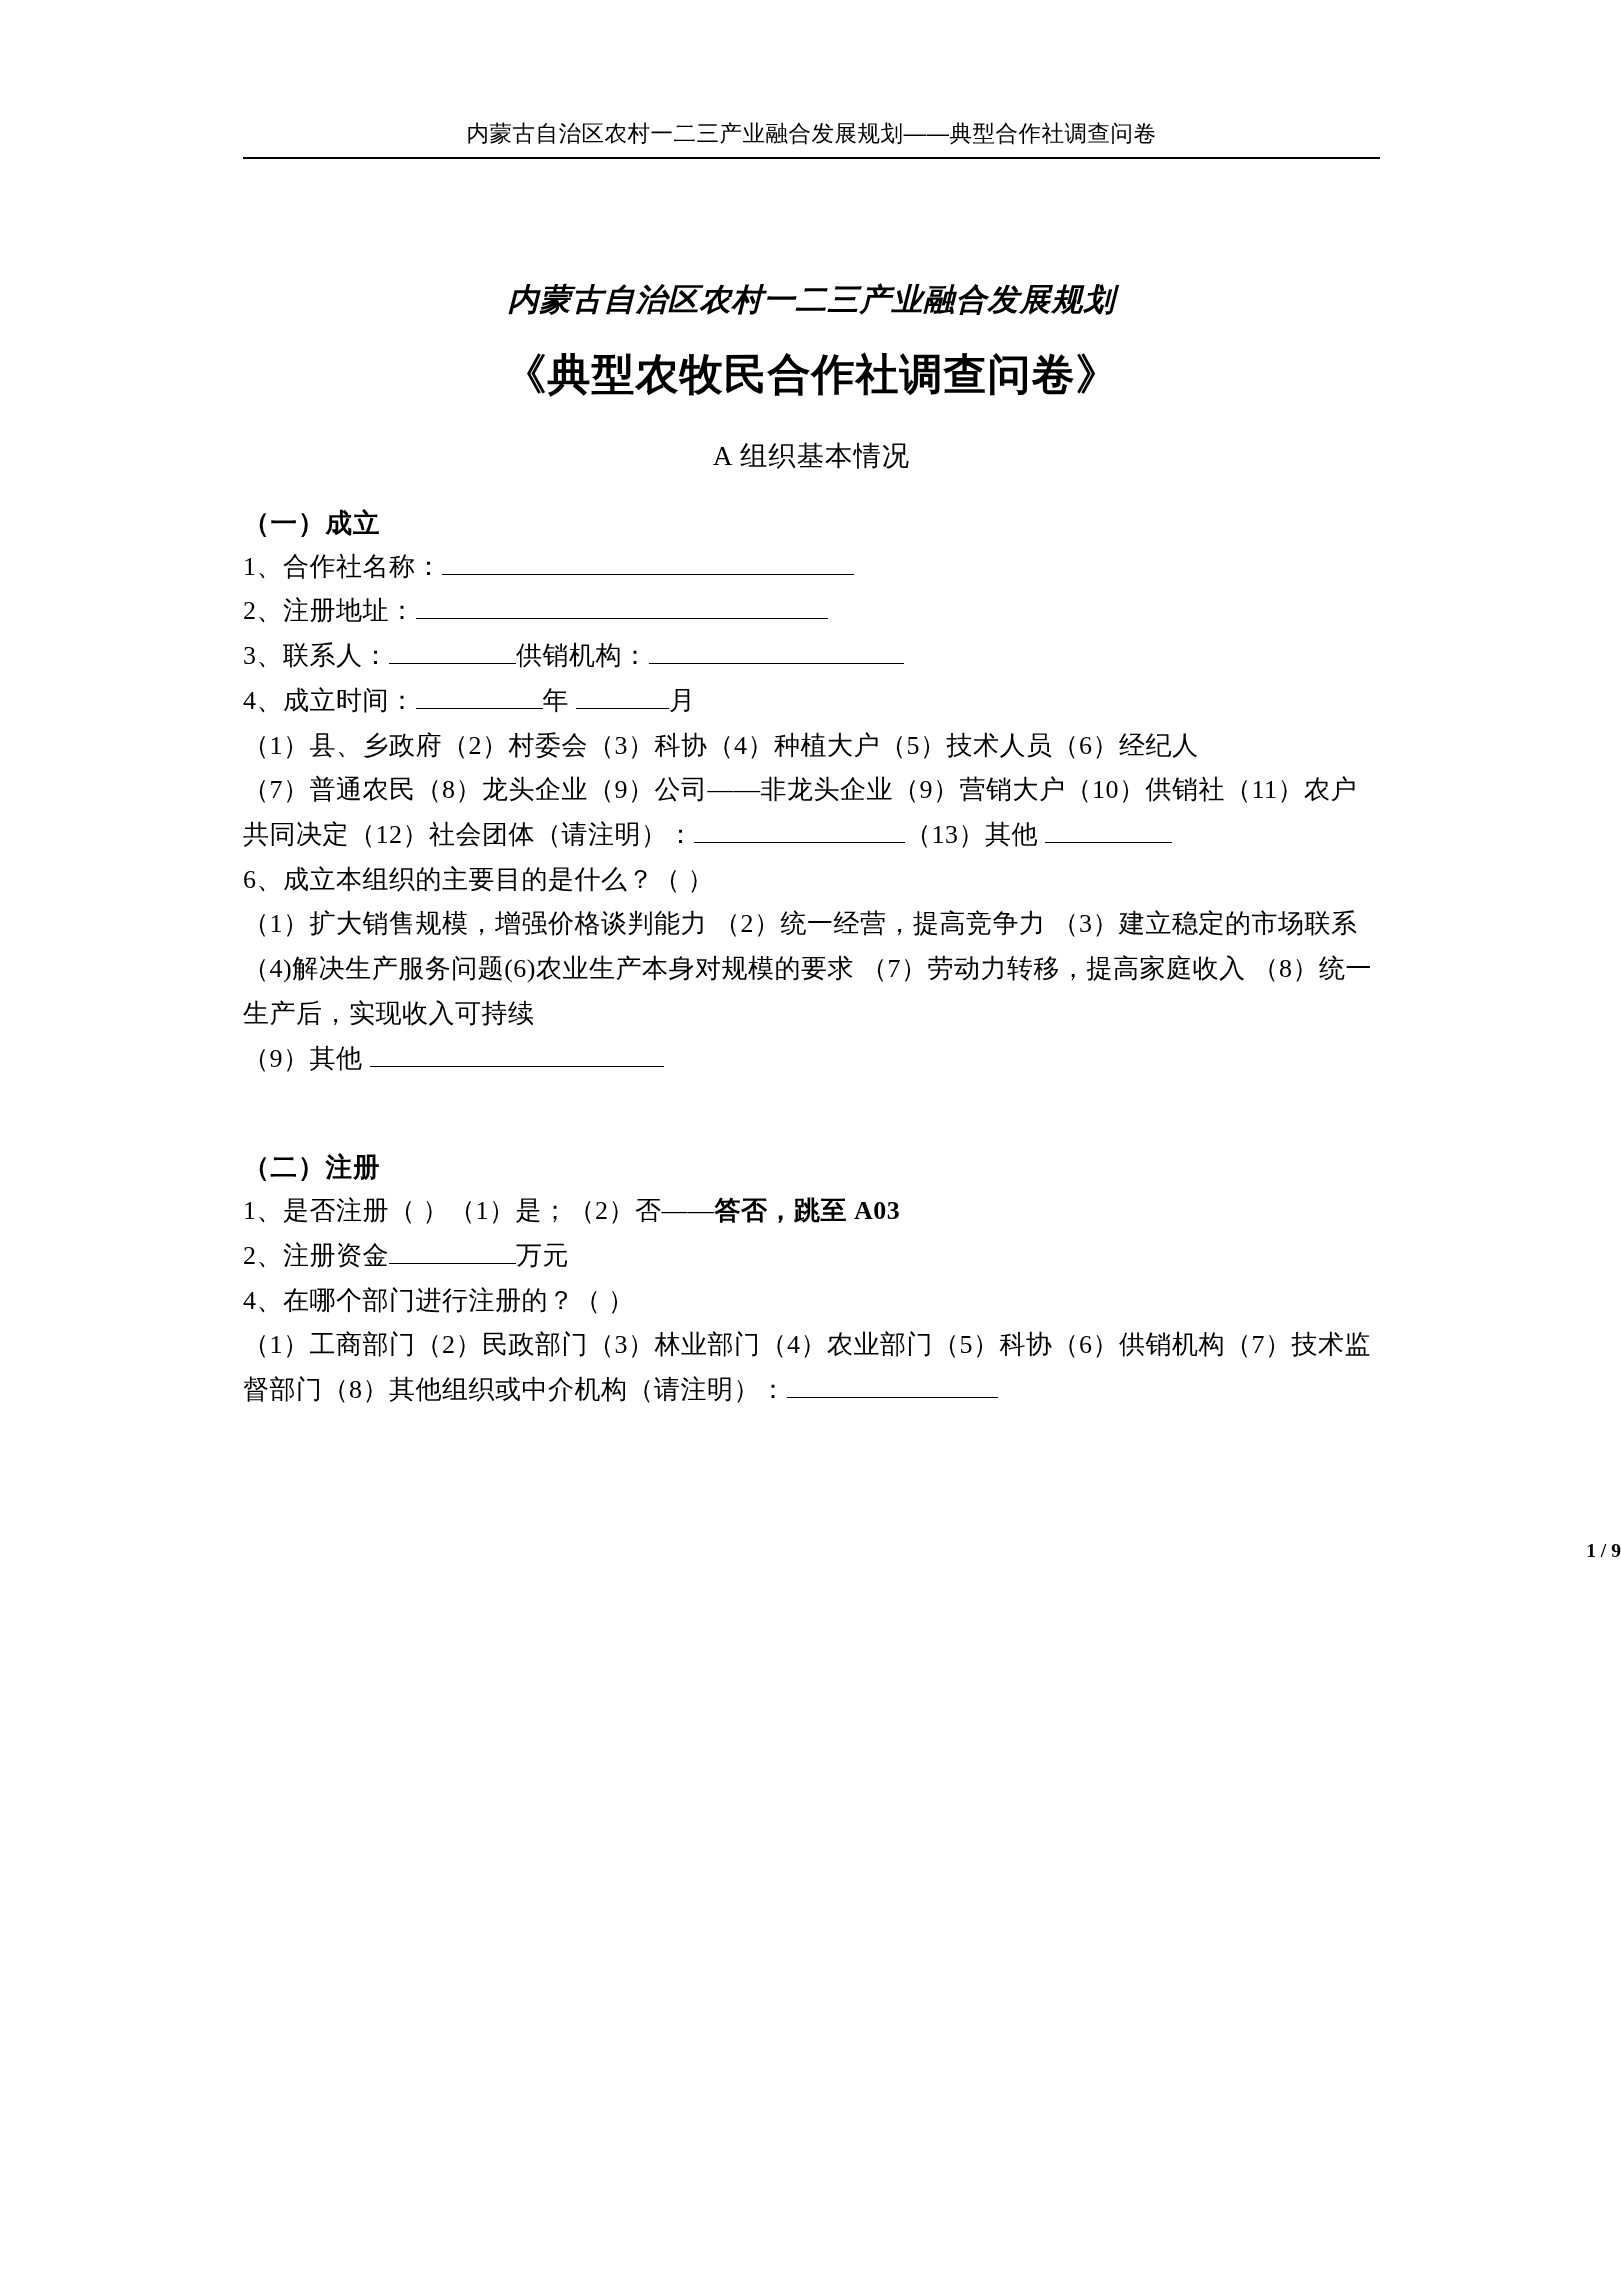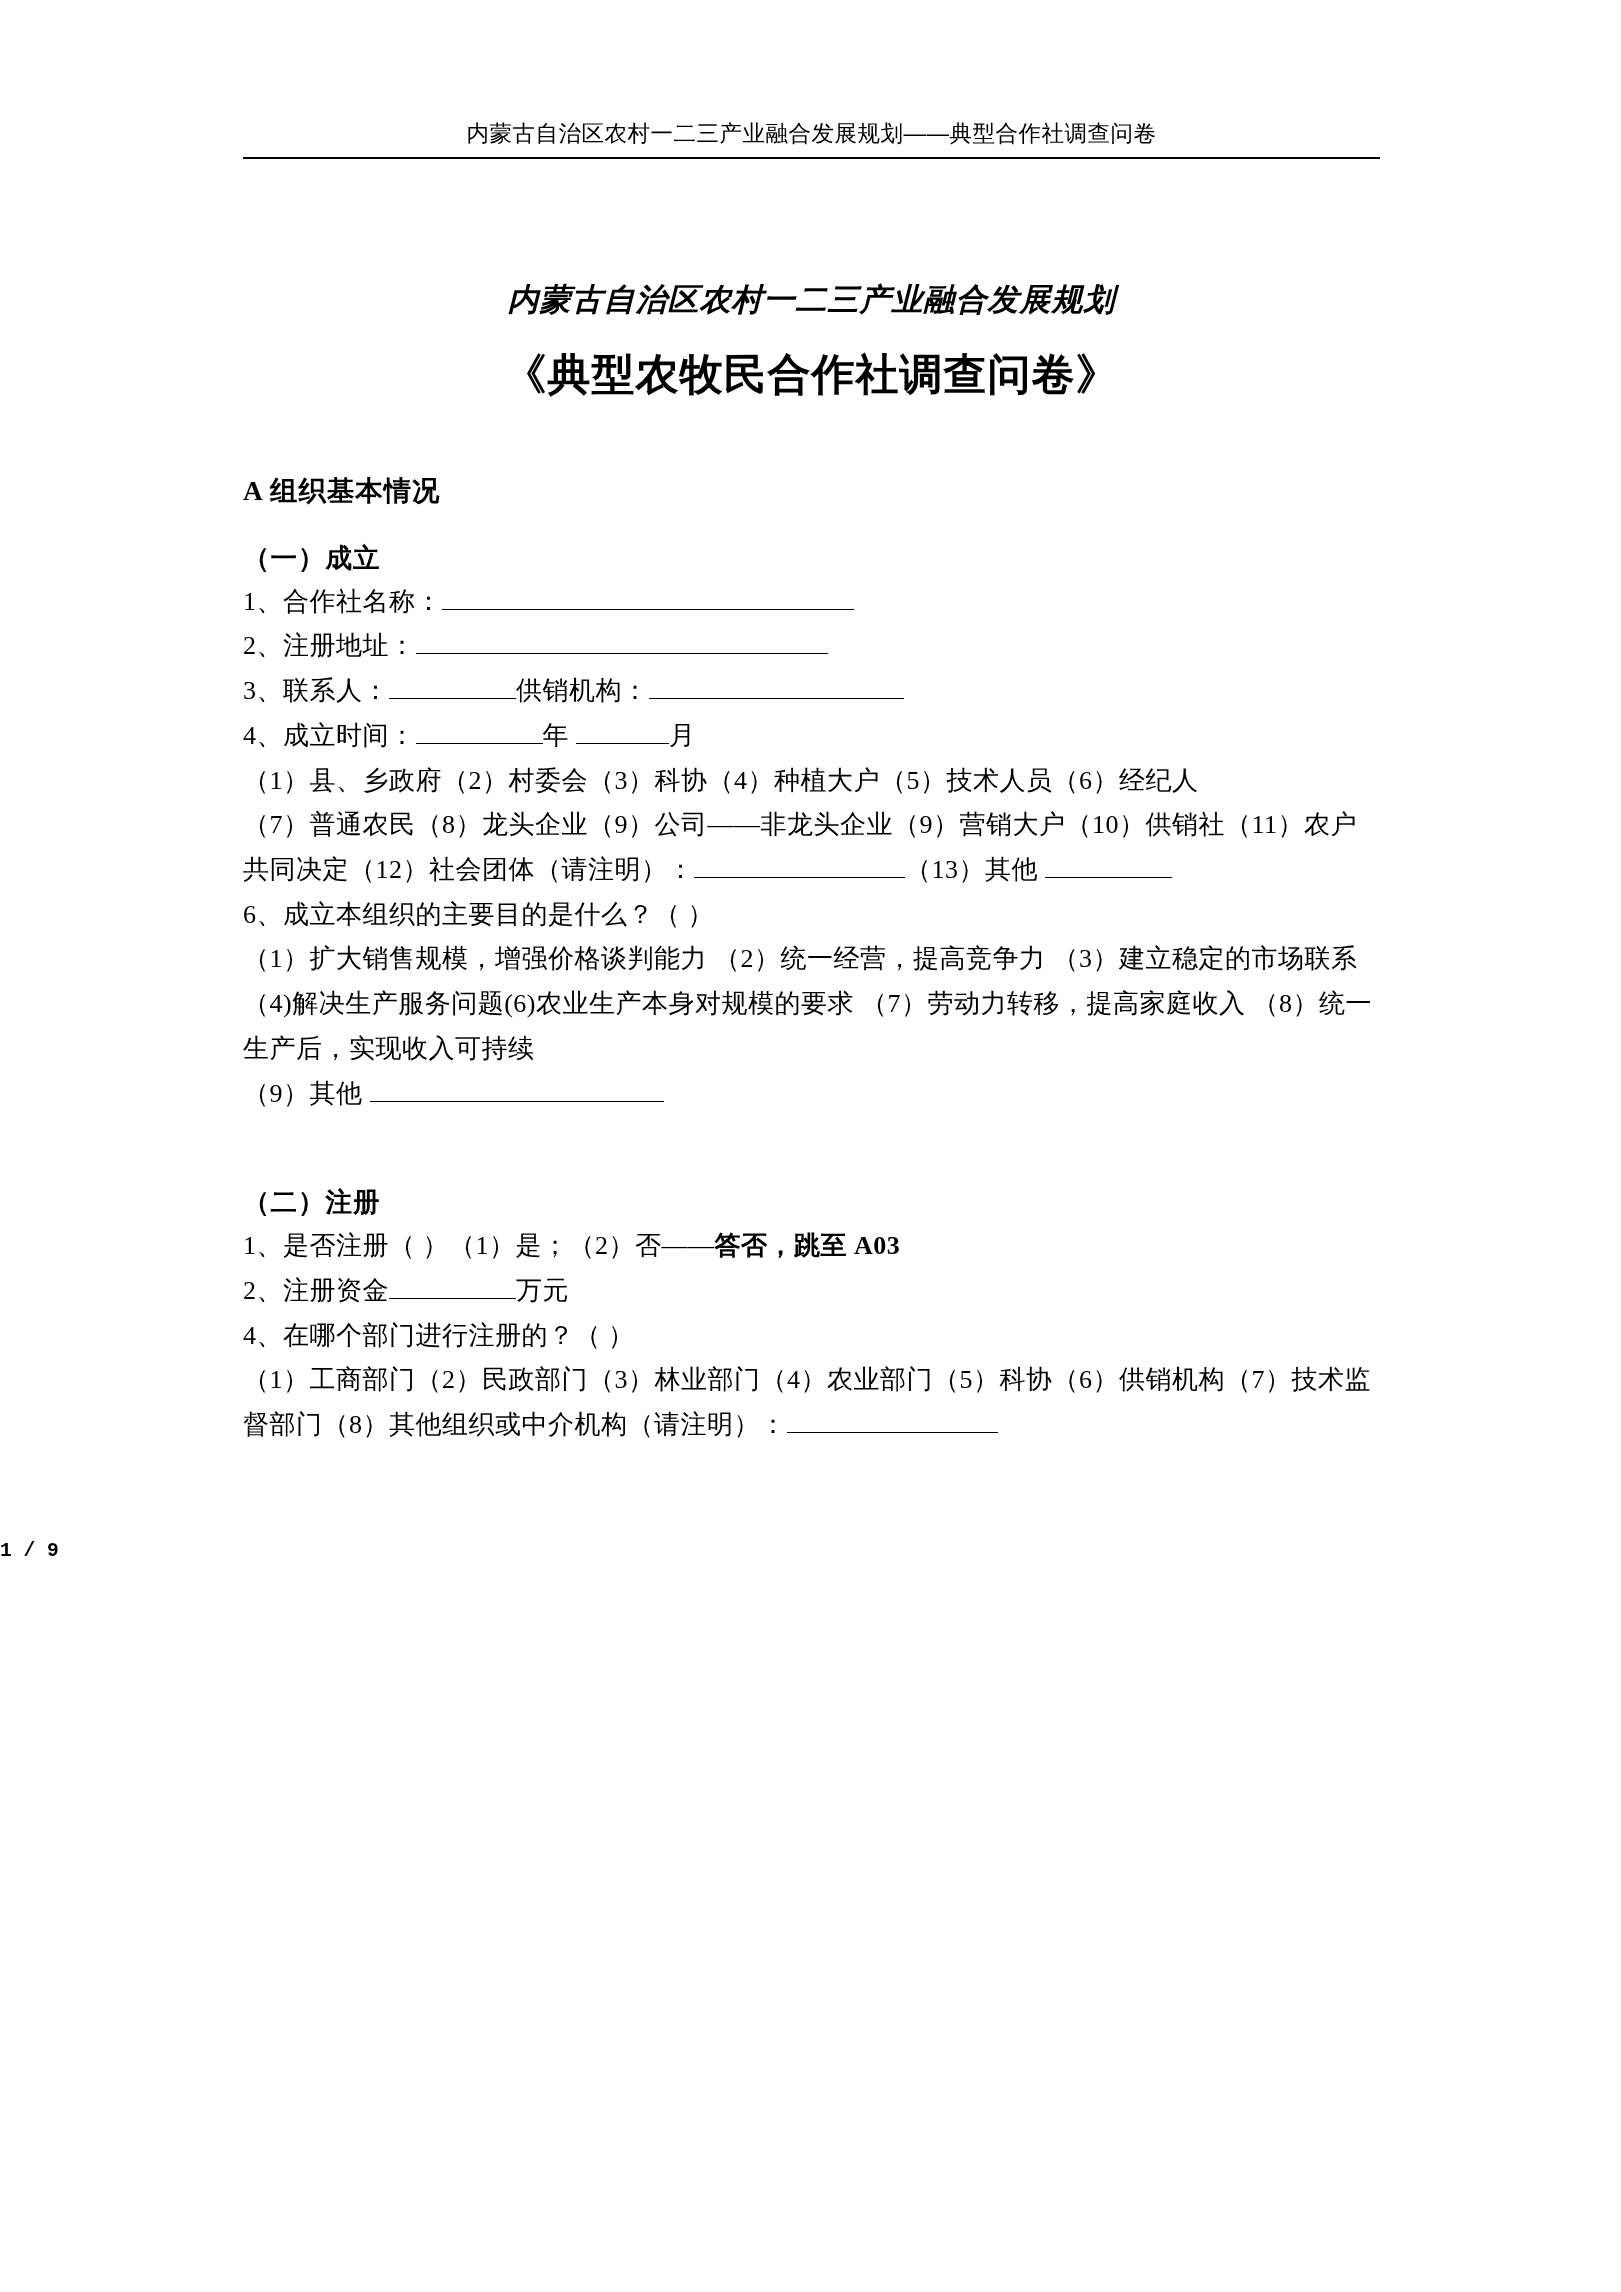--- a/index.html
+++ b/index.html
@@ -49,24 +49,24 @@
   }
   .title2 {
     text-align: center;
     font-size: 43px;
     font-weight: bold;
     font-family: "Liberation Sans", "DejaVu Sans", sans-serif;
     margin-top: 25px;
     letter-spacing: 1px;
   }
   .title3 {
-    text-align: left;
+    text-align: center;
     font-size: 27.4px;
-    font-weight: bold;
-    margin-top: 69px;
+    font-weight: normal;
+    margin-top: 34px;
     letter-spacing: 1px;
   }
   .sect {
     font-size: 26.5px;
     font-weight: bold;
     font-family: "Liberation Sans", "DejaVu Sans", sans-serif;
     margin-top: 31px;
     margin-bottom: 3.9px;
     letter-spacing: 1px;
   }
@@ -93,24 +93,24 @@
   .b-xl  { width: 294px; }
   .b-lg  { width: 255px; }
   .b-md  { width: 211px; }
   .b-sm  { width: 127px; }
   .b-xs  { width: 93px; }
   .footer {
     position: absolute;
     left: 0;
     right: 0;
     bottom: 84px;
-    text-align: left;
+    text-align: right;
     font-size: 19.6px;
     font-weight: bold;
-    font-family: Liberation Mono, monospace;
+    font-family: Liberation Serif, serif;
   }
 </style>
 </head>
 <body>
 
 <div class="page">
   <div class="content">
 
     <div class="header">内蒙古自治区农村一二三产业融合发展规划——典型合作社调查问卷</div>
     <div class="header-rule"></div>

